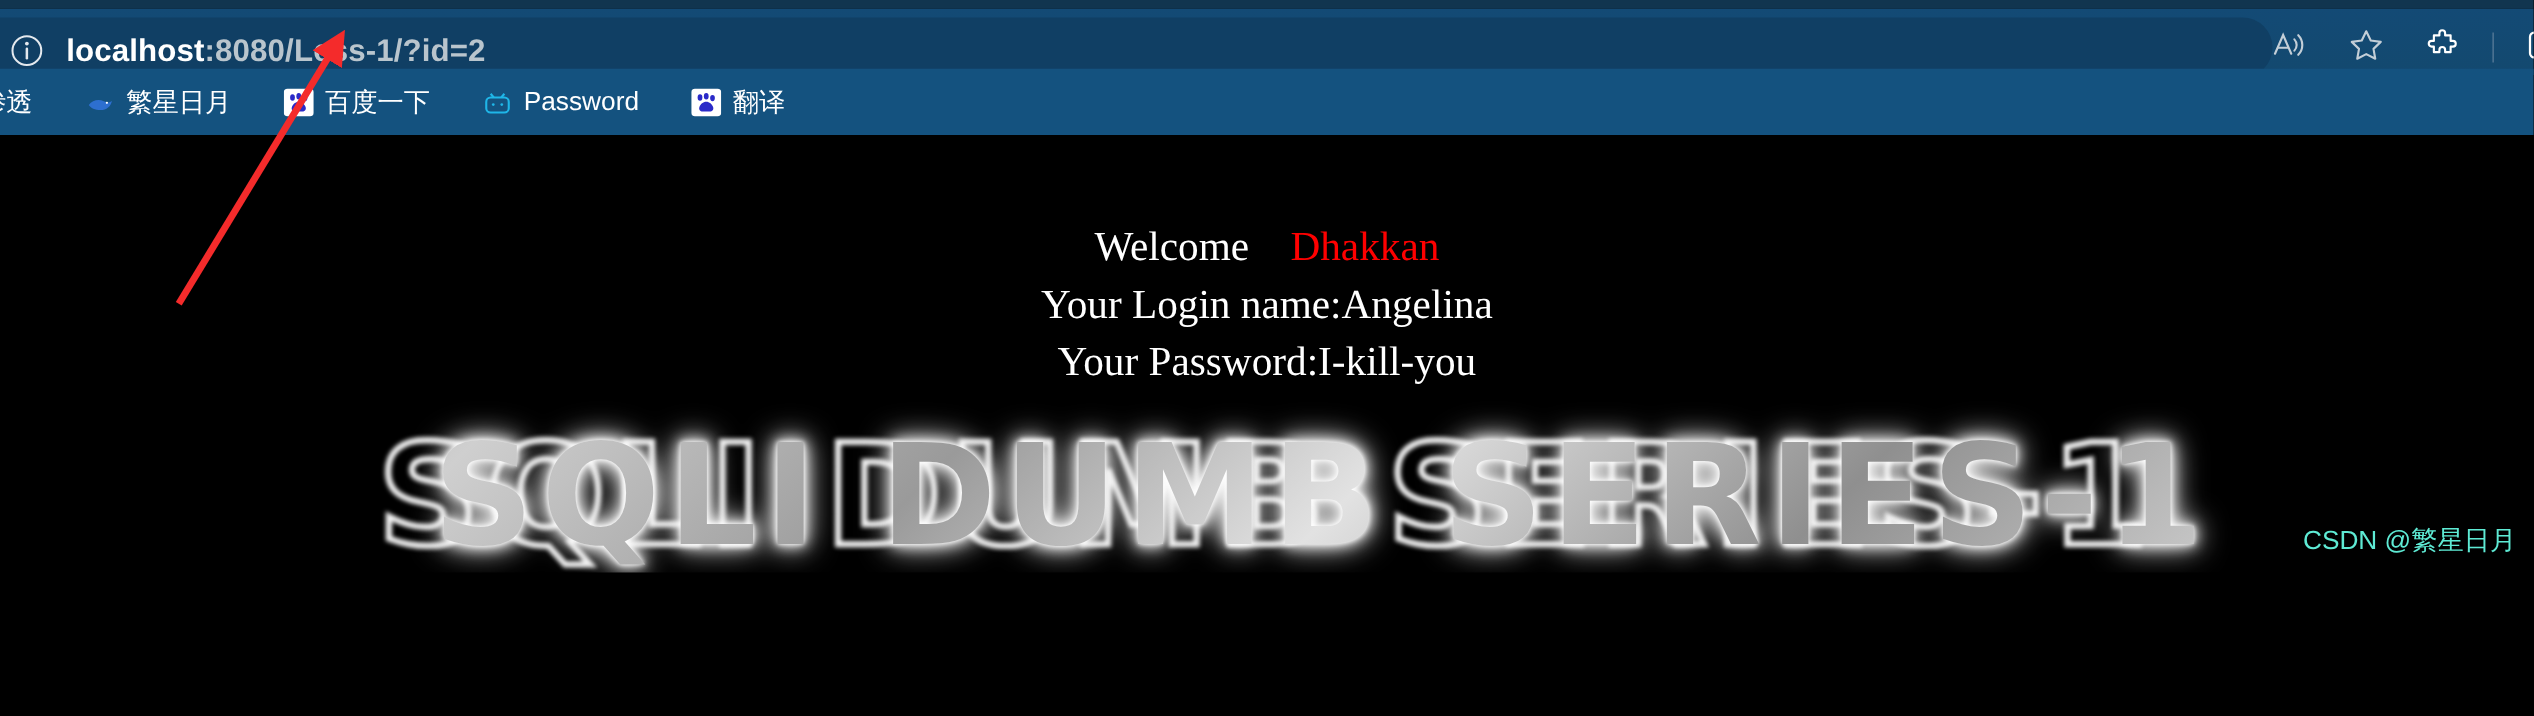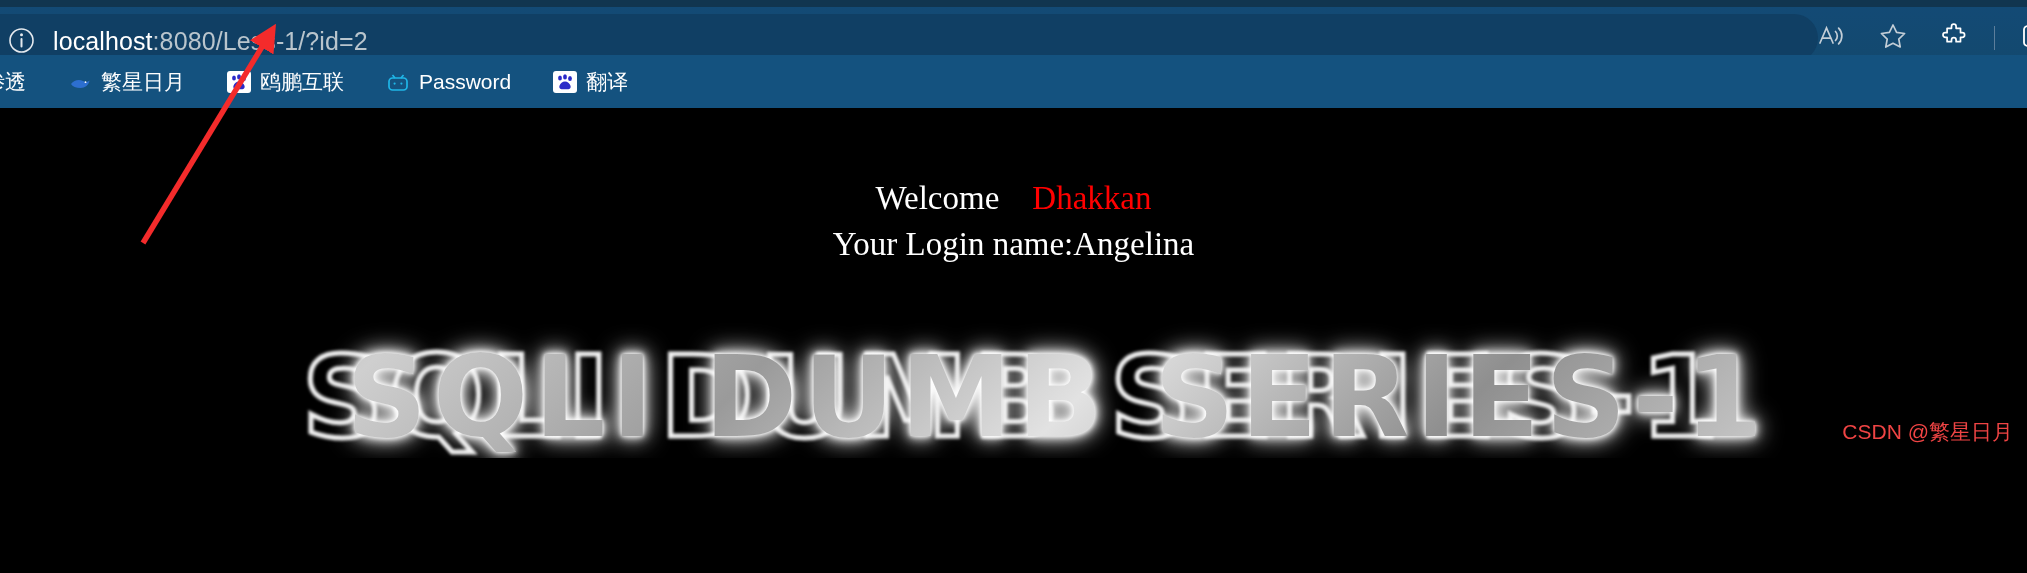--- a/index.html
+++ b/index.html
@@ -29,20 +29,21 @@
     height: 7px;
     background: #11354f;
   }
   .toolbar {
     position: absolute;
     left: 0; top: 7px;
     width: 2027px;
     height: 53px;
     background: #16507f;
     background: linear-gradient(#134a75, #13496f);
+    font-weight: bold;
   }
   .omnibox {
     position: absolute;
     left: 0; top: 7px;
     width: 1818px;
     height: 48px;
     background: #103f64;
     border-radius: 0 26px 26px 0;
     display: flex;
     align-items: center;
@@ -190,21 +191,21 @@
     -webkit-text-stroke: 5px rgba(255,255,255,0.95);
     filter: blur(1.6px);
     z-index: 0;
   }
 
   .watermark {
     position: absolute;
     right: 14px;
     bottom: 12px;
     font-size: 21px;
-    color: #ef4444;
+    color: #5eead4;
     font-family: "Liberation Sans", sans-serif;
     white-space: nowrap;
     margin-top: 24px;
   }
 
   
   .annotation-arrow {
     position: absolute;
     left: 0; top: 0;
     width: 2027px;
@@ -294,21 +295,21 @@
     <div class="bm-item" style="margin-left:22px;">
       <span class="bm-icon">
         <svg width="24" height="24" viewBox="0 0 24 24">
           <rect x="0" y="1" width="24" height="22" rx="3" fill="#ffffff"></rect>
           <ellipse cx="7" cy="8" rx="1.9" ry="2.6" fill="#2a2ac8"></ellipse>
           <ellipse cx="12" cy="6.9" rx="1.9" ry="2.6" fill="#2a2ac8"></ellipse>
           <ellipse cx="17" cy="8.4" rx="1.9" ry="2.5" fill="#2a2ac8"></ellipse>
           <path d="M12 11.4 c2.6 0 4.6 2.1 5.4 4 c0.9 2.2 -0.6 3.8 -2.6 3.8 h-5.6 c-2 0 -3.5 -1.6 -2.6 -3.8 c0.8 -1.9 2.8 -4 5.4 -4 Z" fill="#2a2ac8"></path>
         </svg>
       </span>
-      <span class="bm-label">鸥鹏互联</span>
+      <span class="bm-label">百度一下</span>
     </div>
 
     <div class="bm-item" style="margin-left:22px;">
       <span class="bm-icon">
         <svg width="24" height="24" viewBox="0 0 24 24" fill="none" stroke="#1fb6e8" stroke-width="1.7" stroke-linejoin="round">
           <path d="M6.5 5 L9 8"></path>
           <path d="M17.5 5 L15 8"></path>
           <rect x="3" y="8" width="18" height="12" rx="3.5"></rect>
           <circle cx="8.6" cy="13.6" r="1.1" fill="#1fb6e8" stroke="none"></circle>
           <circle cx="15.4" cy="13.6" r="1.1" fill="#1fb6e8" stroke="none"></circle>
@@ -330,20 +331,21 @@
       <span class="bm-label">翻译</span>
     </div>
 
   </div>
 
   <div class="page">
 
     <div class="welcome-block">
       <div class="line-welcome"><span>Welcome    </span><span class="user">Dhakkan</span></div>
       <div class="line-green">Your Login name:Angelina</div>
+      <div class="line-green">Your Password:I-kill-you</div>
     </div>
 
     <div class="hero-title-outline">SQLI DUMB SERIES-1</div>
     <div class="hero-title">SQLI DUMB SERIES-1</div>
 
     <div class="watermark">CSDN @繁星日月</div>
   </div>
 
   <svg class="annotation-arrow" viewBox="0 0 2027 573">
     <defs>

